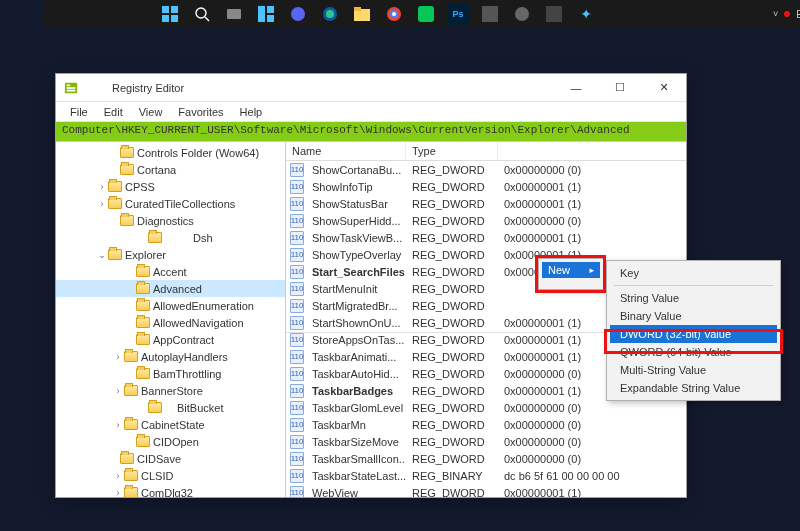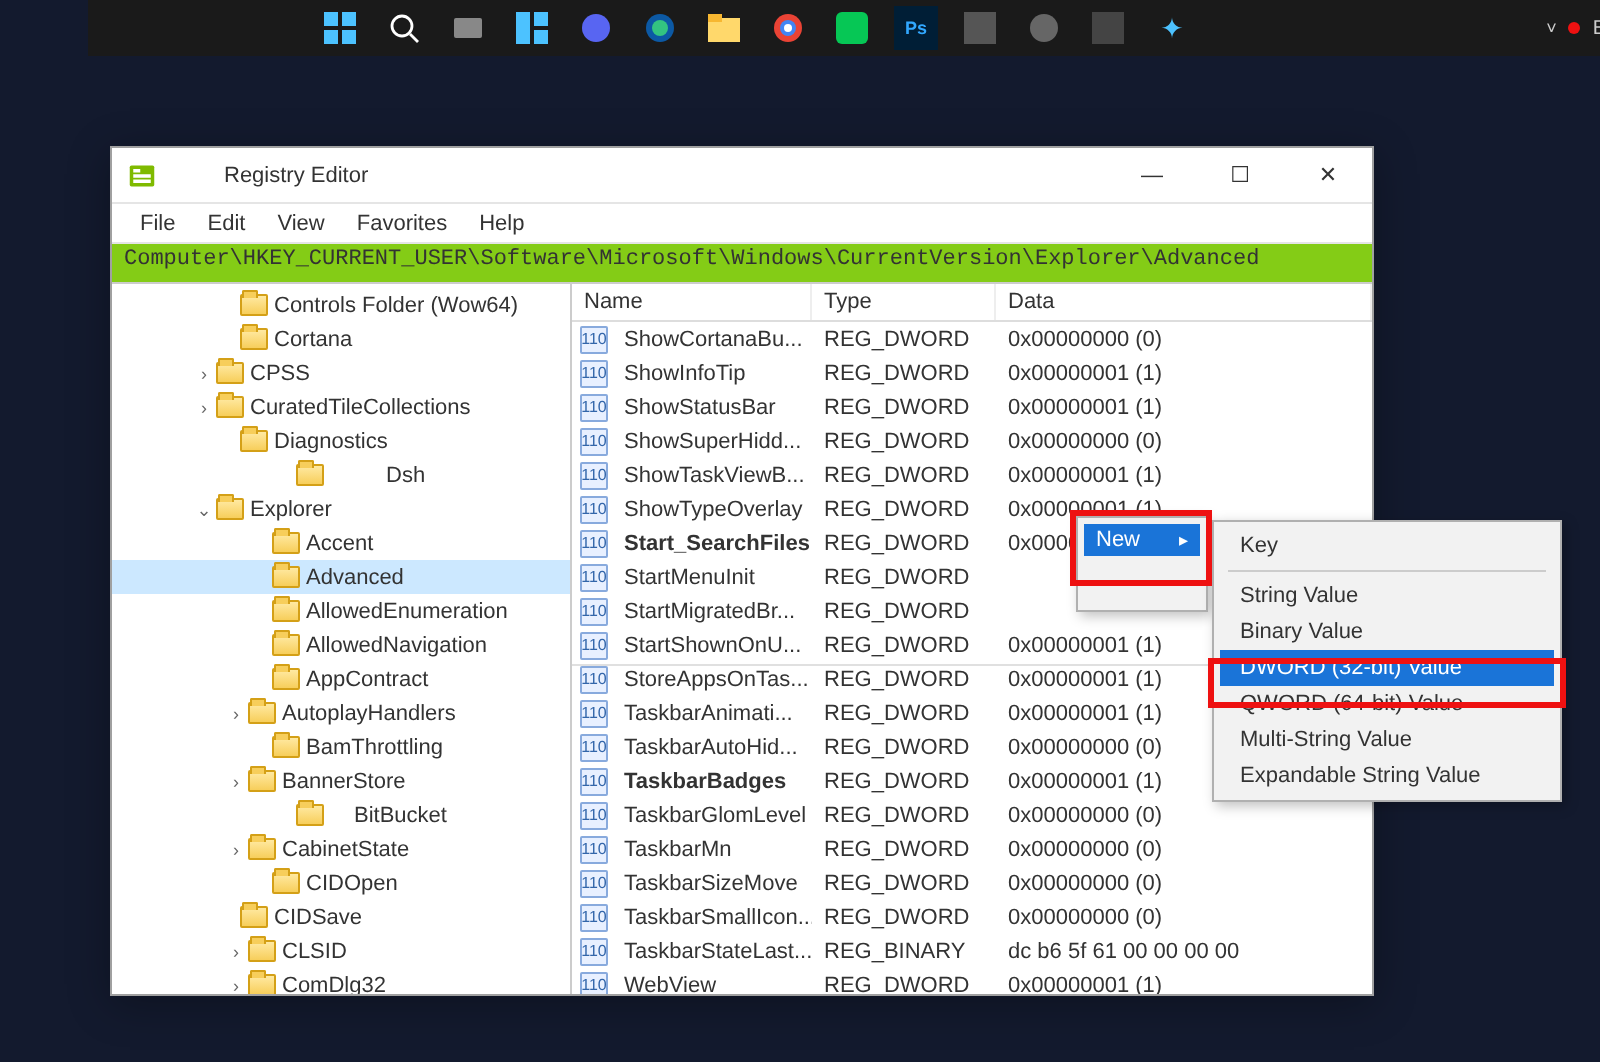--- a/index.html
+++ b/index.html
@@ -40,21 +40,21 @@
 .col-type { width: 92px; }
 .col-data { flex: 1; }
 .list-row { display: flex; align-items: center; height: 17px; font-size: 11px; color: #333; }
 .list-cell { padding: 0 6px; white-space: nowrap; overflow: hidden; }
 .reg-icon { width: 14px; height: 14px; margin-left: 4px; margin-right: 2px; display: inline-flex; align-items: center; justify-content: center; font-size: 8px; background: #e8f0ff; border: 1px solid #88aadd; color: #3366aa; border-radius: 1px; }
 
 .hline { position: absolute; left: 0; right: 10px; border-top: 1px solid #e0e0e0; }
 
 
 .context-menu { position: absolute; background: #f2f2f2; border: 1px solid #b0b0b0; box-shadow: 2px 2px 6px rgba(0,0,0,0.25); padding: 3px; }
-.context-menu.main { left: 538px; top: 258px; width: 66px; height: 48px; }
+.context-menu.main { left: 538px; top: 258px; width: 66px; height: 32px; }
 .context-item { font-size: 11px; color: #333; padding: 2px 6px; display: flex; align-items: center; justify-content: space-between; }
 .context-item.highlight { background: #1a74d8; color: #fff; }
 .context-menu.sub { left: 606px; top: 260px; width: 175px; padding: 3px; }
 .sub-item { font-size: 11px; color: #333; padding: 3px 10px; }
 .sub-item.highlight { background: #1a74d8; color: #fff; }
 .sub-sep { height: 1px; background: #ccc; margin: 3px 4px; }
 
 .red-box { position: absolute; border: 3px solid #e11; pointer-events: none; }
 
 .tray-dot{width:6px;height:6px;border-radius:50%;display:inline-block}
@@ -274,21 +274,20 @@
         <div class="tree-item" style="padding-left: 56px;">
           <span class="tree-expander">›</span>
           <span class="folder-icon"></span>
           <span>ComDlg32</span>
         </div>
       </div>
     <div class="list-panel">
       <div class="list-header">
         <div class="list-header-cell col-name">Name</div>
         <div class="list-header-cell col-type">Type</div>
-        <div class="list-header-cell col-data">Data</div>
       </div>
       <div id="rows">
           <div class="list-row">
             <span class="reg-icon">110</span>
             <span class="list-cell col-name" style="width: 100px;">ShowCortanaBu...</span>
             <span class="list-cell col-type">REG_DWORD</span>
             <span class="list-cell col-data">0x00000000 (0)</span>
           </div>
           <div class="list-row">
             <span class="reg-icon">110</span>

